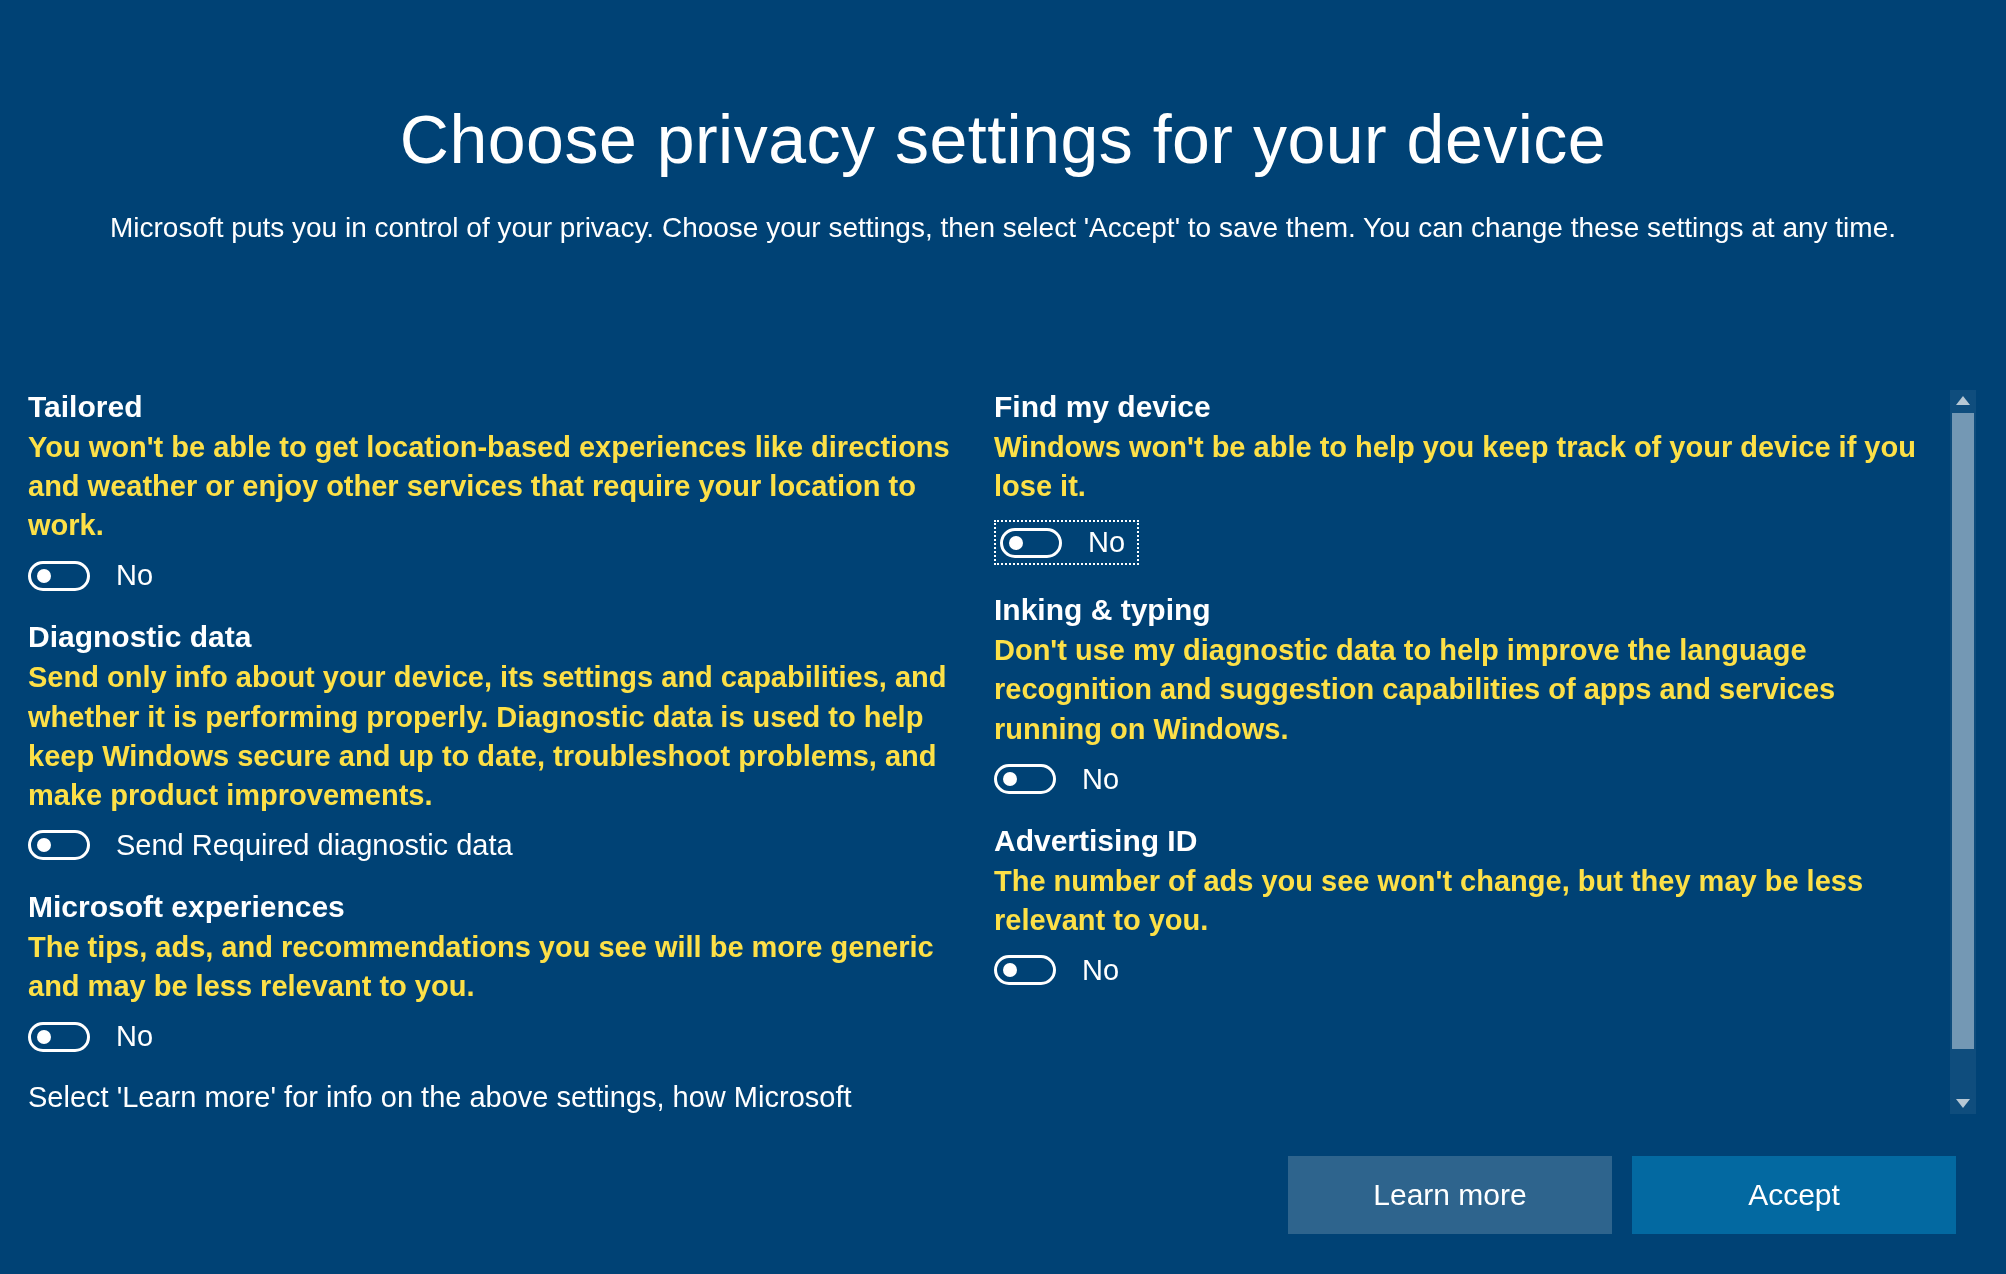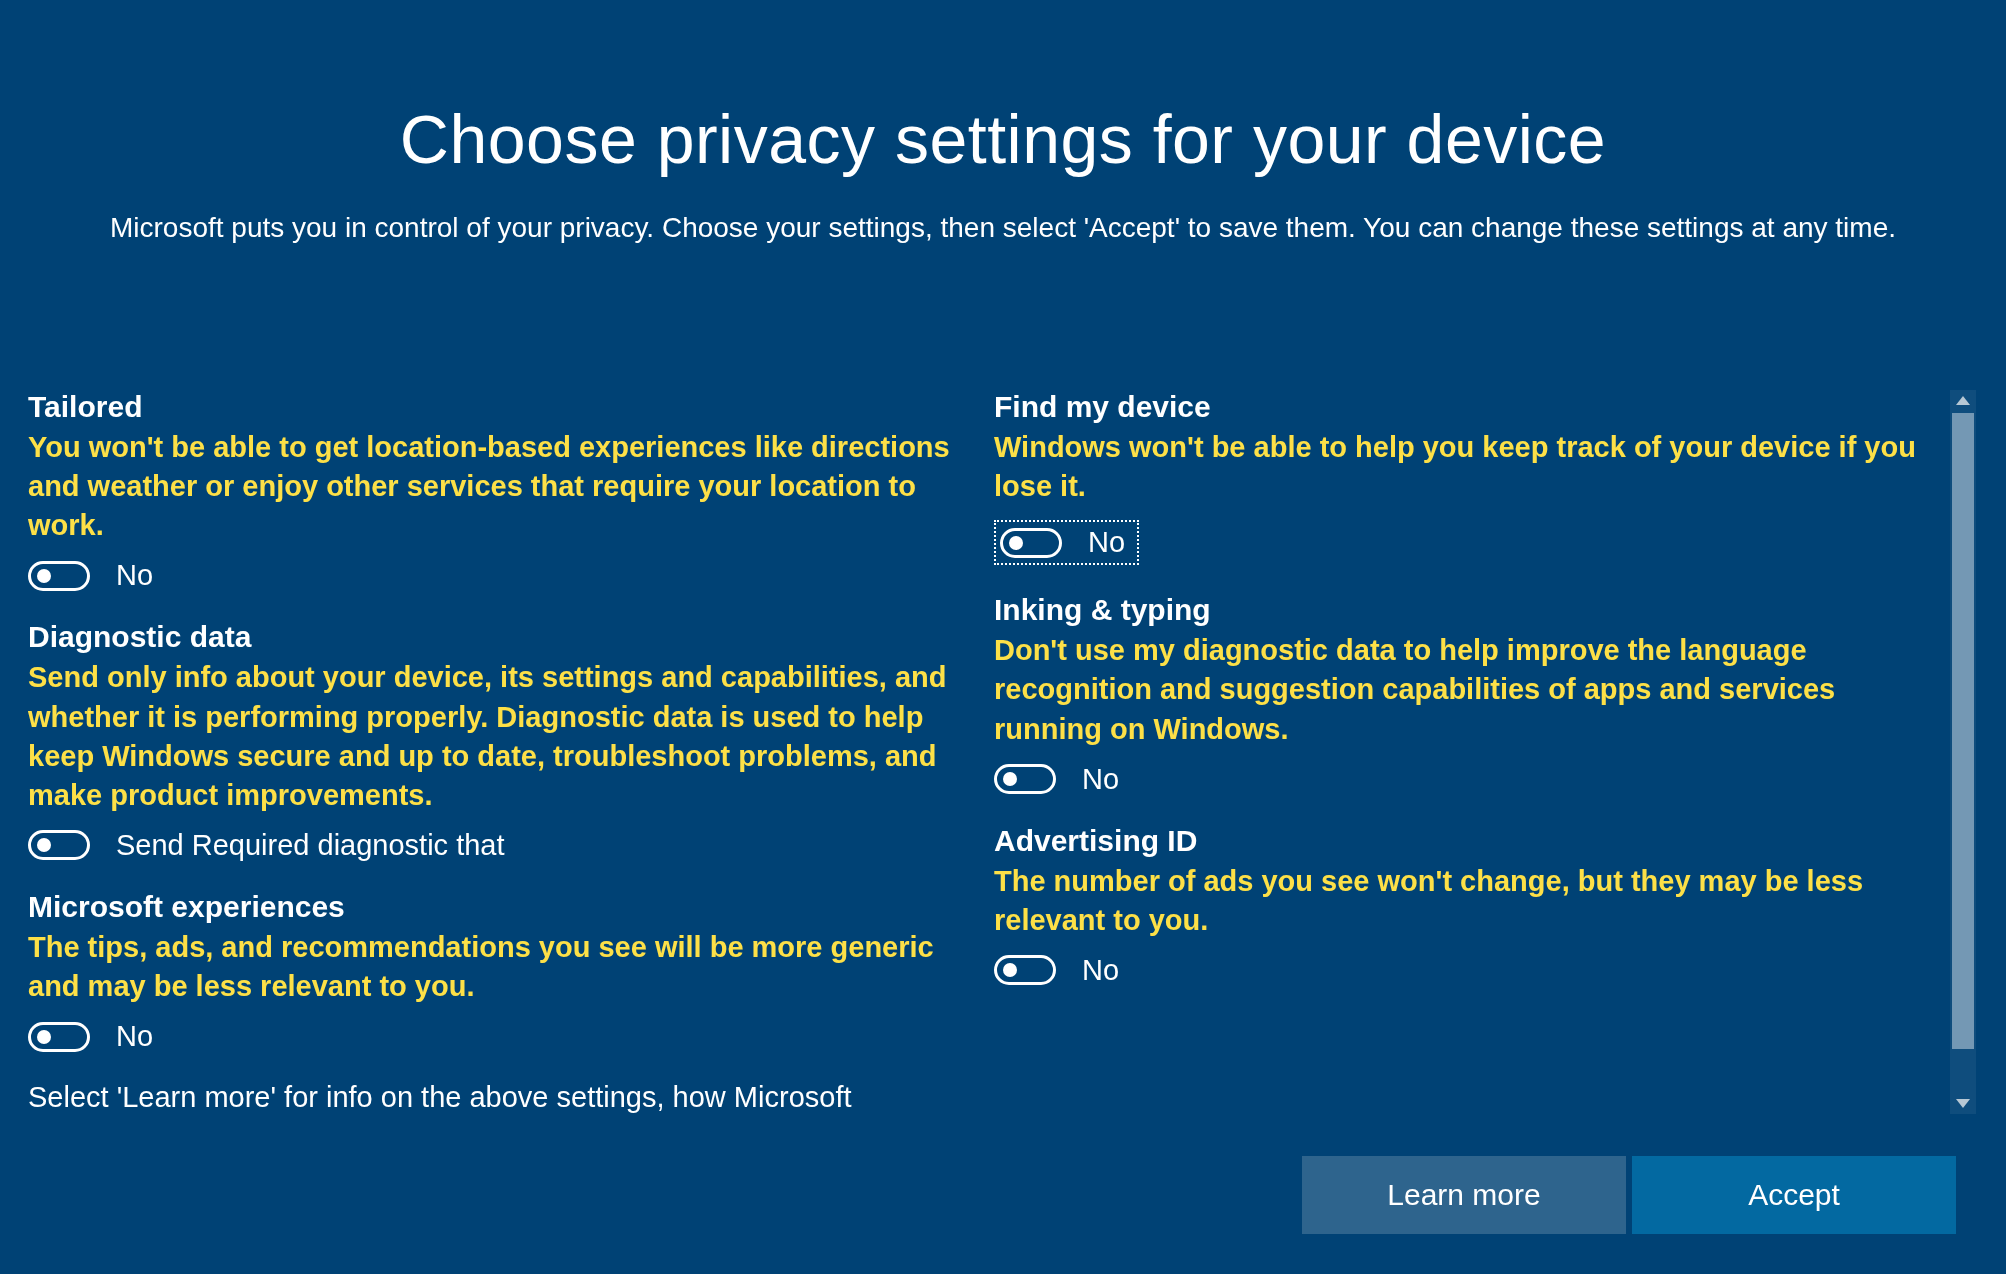--- a/index.html
+++ b/index.html
@@ -142,21 +142,21 @@
       margin: 2px 0;
     }
     .scrollbar-track-gap {
       flex: 0.07;
     }
     .footer {
       position: absolute;
       bottom: 40px;
       right: 50px;
       display: flex;
-      gap: 6px;
+      gap: 20px;
     }
     .btn {
       width: 324px;
       height: 78px;
       font-size: 30px;
       font-weight: 400;
       border: none;
       cursor: pointer;
       color: #ffffff;
       font-family: inherit;
@@ -192,21 +192,21 @@
         </div>
       </div>
 
       <div class="setting-block">
         <div class="setting-title">Diagnostic data</div>
         <div class="setting-desc">Send only info about your device, its settings and capabilities, and whether it is performing properly. Diagnostic data is used to help keep Windows secure and up to date, troubleshoot problems, and make product improvements.</div>
         <div class="toggle-row">
           <div class="toggle">
             <div class="toggle-knob"></div>
           </div>
-          <span class="toggle-label">Send Required diagnostic that</span>
+          <span class="toggle-label">Send Required diagnostic data</span>
         </div>
       </div>
 
       <div class="setting-block">
         <div class="setting-title">Microsoft experiences</div>
         <div class="setting-desc">The tips, ads, and recommendations you see will be more generic and may be less relevant to you.</div>
         <div class="toggle-row">
           <div class="toggle">
             <div class="toggle-knob"></div>
           </div>

